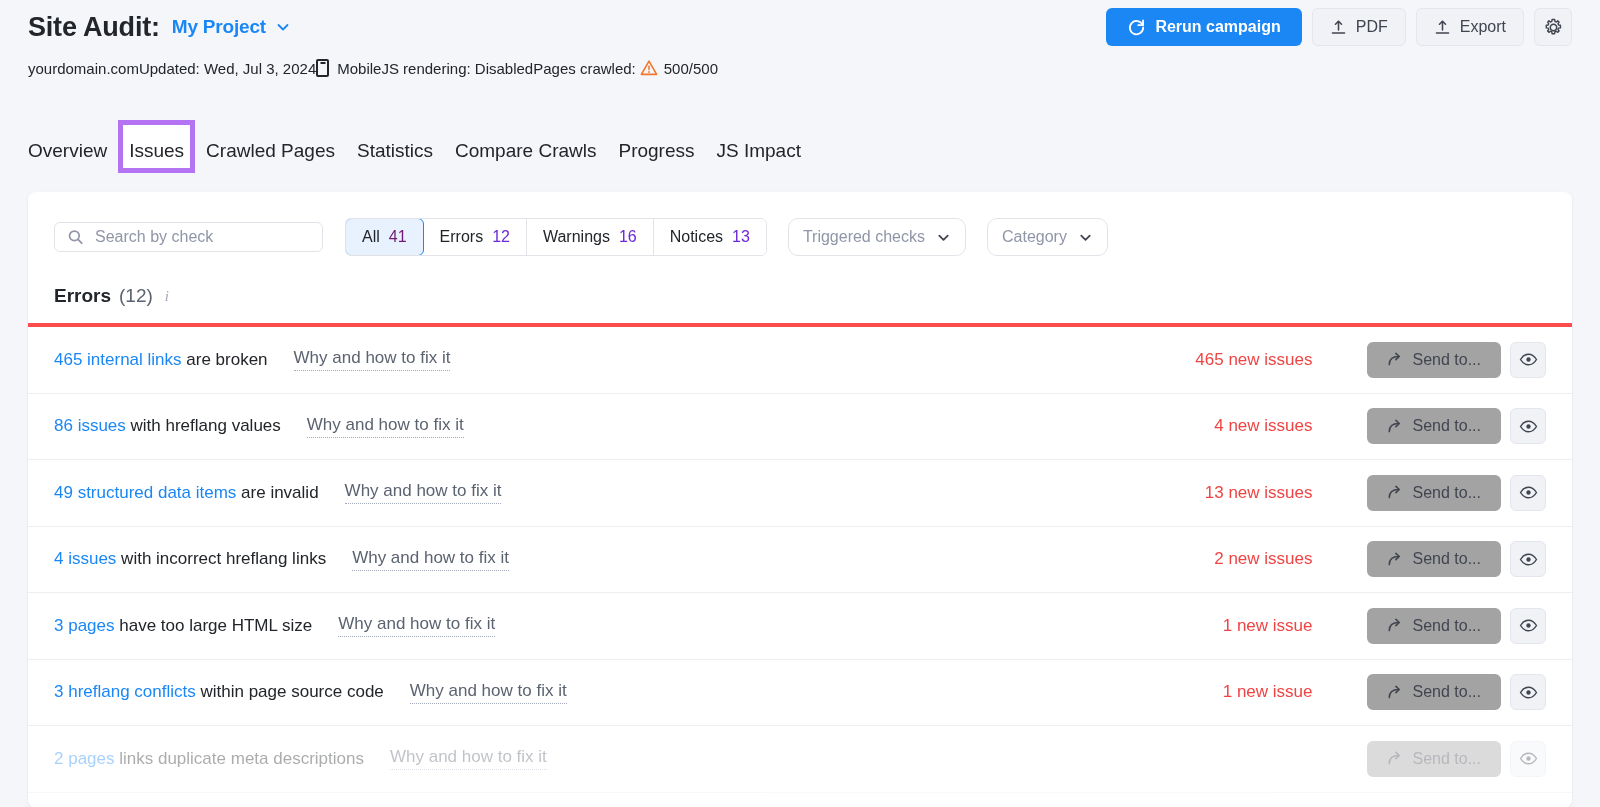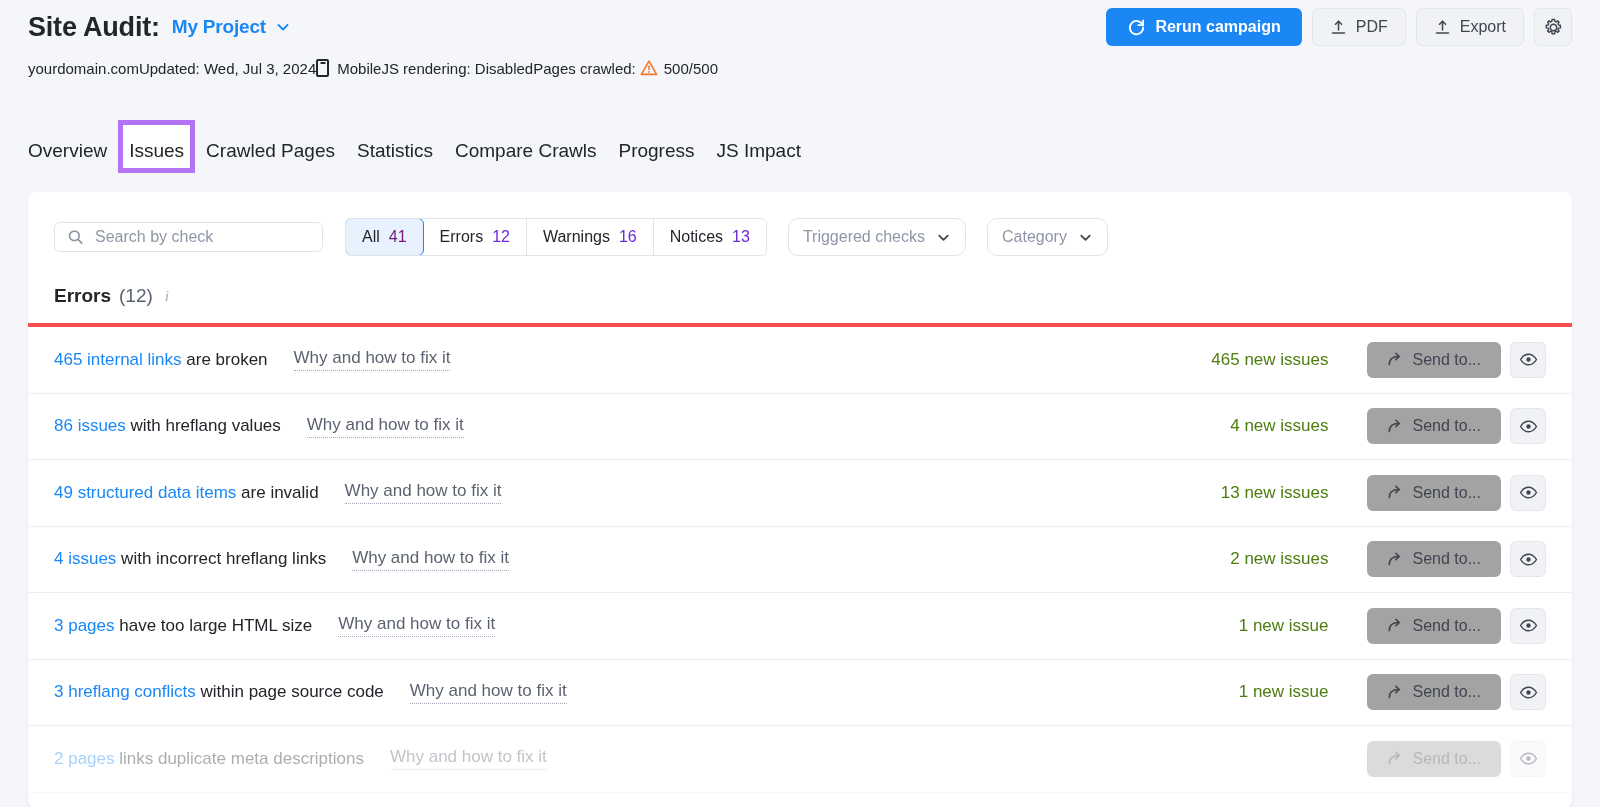--- a/index.html
+++ b/index.html
@@ -321,24 +321,24 @@
     cursor: pointer;
     border-bottom: 1px dotted #a3a9b8;
     padding-bottom: 2px;
     white-space: nowrap;
   }
 
   .row-spacer { flex: 1 1 auto; }
 
   .new-issues {
     font-size: 17px;
-    color: #4d7c0f;
+    color: #ef4444;
     cursor: pointer;
     white-space: nowrap;
-    margin-right: 38px;
+    margin-right: 54px;
   }
 
   .row-actions {
     display: flex;
     align-items: center;
     gap: 9px;
     flex: none;
   }
 
   .send-btn {

